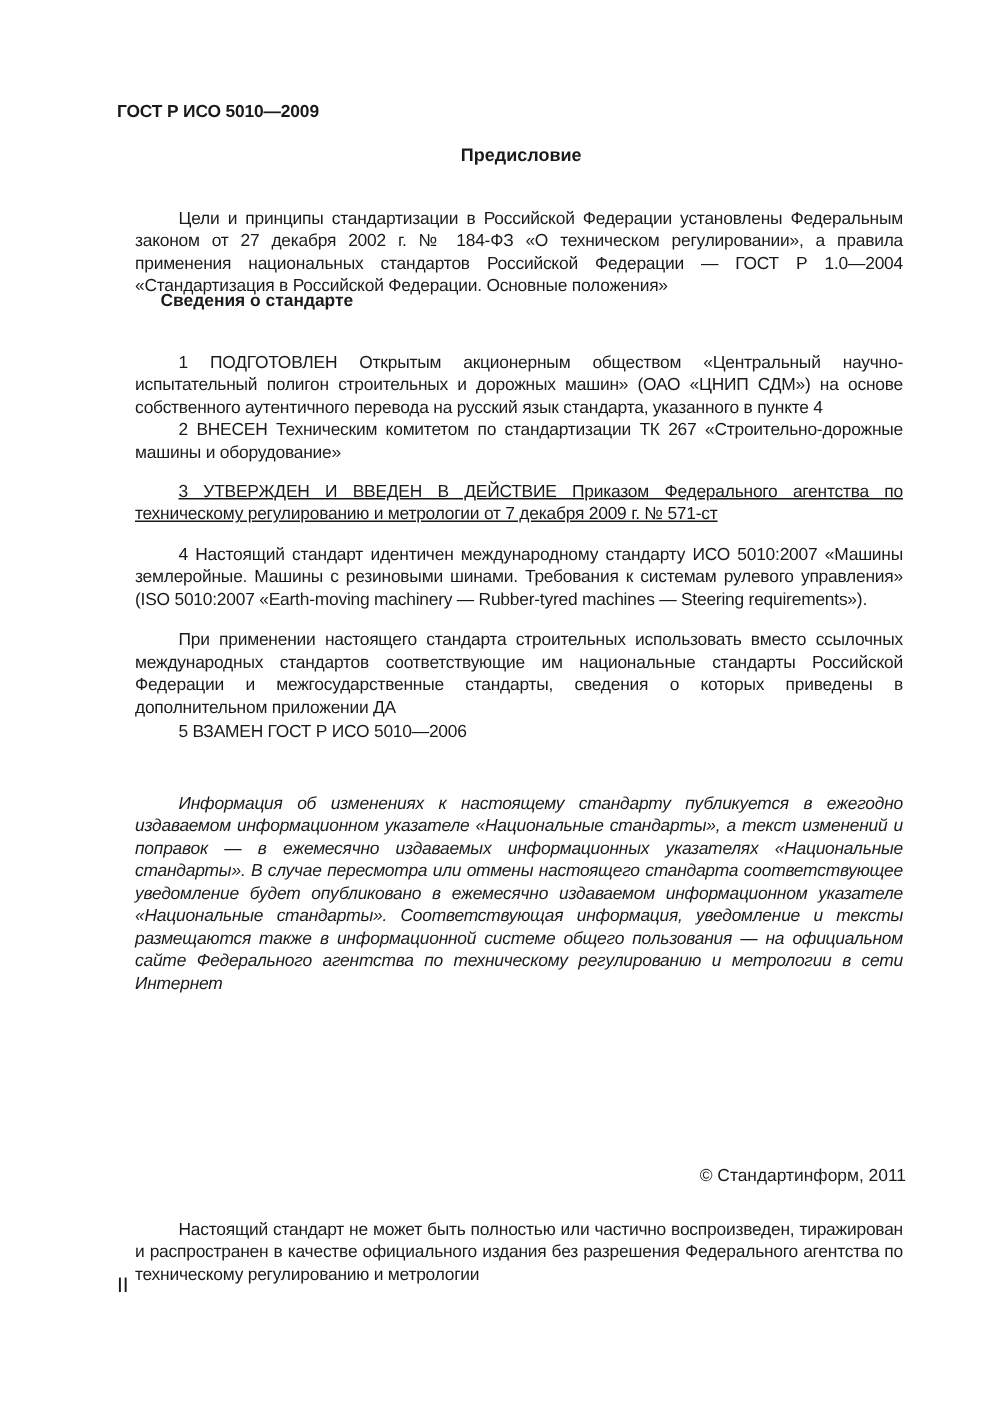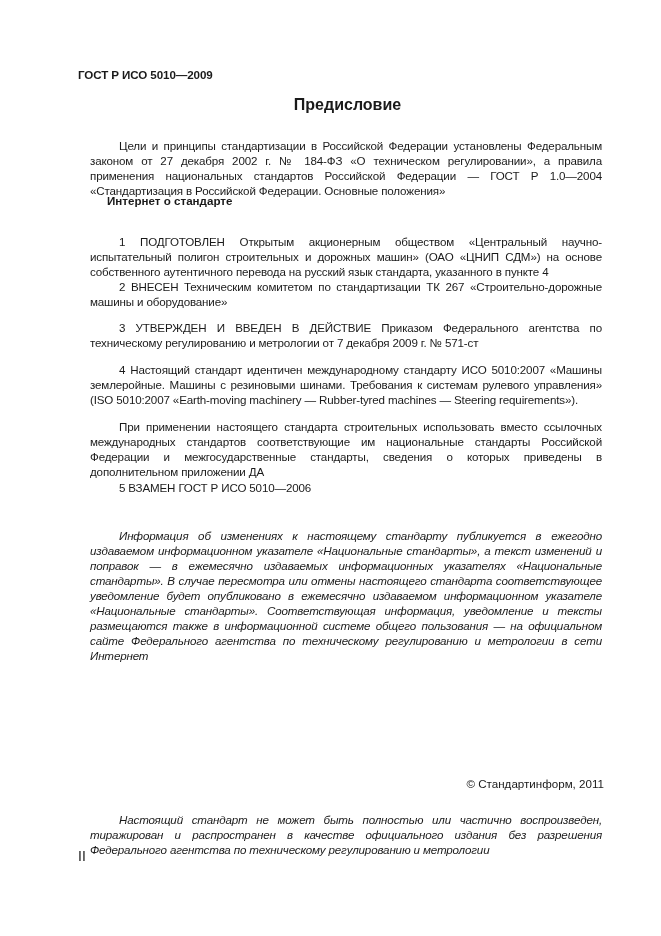--- a/index.html
+++ b/index.html
@@ -41,21 +41,21 @@
       font-size: 11.6px;
       font-weight: bold;
       letter-spacing: -0.1px;
     }
     .title {
       position: absolute;
       left: 0;
       width: 661px;
       top: 96px;
       text-align: center;
-      font-size: 16px;
+      font-size: 12px;
       font-weight: bold;
       padding-left: 34px;
       box-sizing: border-box;
     }
     .subhead {
       position: absolute;
       left: 107px;
       top: 194px;
       font-size: 11.6px;
       font-weight: bold;
@@ -82,48 +82,48 @@
 <div class="page">
 
   <div class="hdr">ГОСТ Р ИСО 5010—2009</div>
 
   <div class="title">Предисловие</div>
 
   <div class="block" style="top:126px;">
     <p>Цели и принципы стандартизации в Российской Федерации установлены Федеральным законом от 27 декабря 2002 г. № 184-ФЗ «О техническом регулировании», а правила применения национальных стандартов Российской Федерации — ГОСТ Р 1.0—2004 «Стандартизация в Российской Федерации. Основные положения»</p>
   </div>
 
-  <div class="subhead">Интернет о стандарте</div>
+  <div class="subhead">Сведения о стандарте</div>
 
   <div class="block" style="top:222px;">
     <p>1 ПОДГОТОВЛЕН Открытым акционерным обществом «Центральный научно-испытательный полигон строительных и дорожных машин» (ОАО «ЦНИП СДМ») на основе собственного аутентичного перевода на русский язык стандарта, указанного в пункте 4</p>
   </div>
 
   <div class="block" style="top:267px;">
     <p>2 ВНЕСЕН Техническим комитетом по стандартизации ТК 267 «Строительно-дорожные машины и оборудование»</p>
   </div>
 
-  <div class="block" style="top:308px;">
+  <div class="block" style="top:308px;text-decoration:underline;">
     <p>3 УТВЕРЖДЕН И ВВЕДЕН В ДЕЙСТВИЕ Приказом Федерального агентства по техническому регулированию и метрологии от 7 декабря 2009 г. № 571-ст</p>
   </div>
 
   <div class="block" style="top:350px;">
     <p>4 Настоящий стандарт идентичен международному стандарту ИСО 5010:2007 «Машины землеройные. Машины с резиновыми шинами. Требования к системам рулевого управления» (ISO 5010:2007 «Earth-moving machinery — Rubber-tyred machines — Steering requirements»).</p>
     <p>При применении настоящего стандарта строительных использовать вместо ссылочных международных стандартов соответствующие им национальные стандарты Российской Федерации и межгосударственные стандарты, сведения о которых приведены в дополнительном приложении ДА</p>
   </div>
 
   <div class="block" style="top:468px;">
     <p>5 ВЗАМЕН ГОСТ Р ИСО 5010—2006</p>
   </div>
 
   <div class="block italic" style="top:516px;">
     <p>Информация об изменениях к настоящему стандарту публикуется в ежегодно издаваемом информационном указателе «Национальные стандарты», а текст изменений и поправок — в ежемесячно издаваемых информационных указателях «Национальные стандарты». В случае пересмотра или отмены настоящего стандарта соответствующее уведомление будет опубликовано в ежемесячно издаваемом информационном указателе «Национальные стандарты». Соответствующая информация, уведомление и тексты размещаются также в информационной системе общего пользования — на официальном сайте Федерального агентства по техническому регулированию и метрологии в сети Интернет</p>
   </div>
 
   <div class="copyright">© Стандартинформ, 2011</div>
 
-  <div class="block" style="top:800px;font-style:italic;">
+  <div class="block" style="top:800px;">
     <p>Настоящий стандарт не может быть полностью или частично воспроизведен, тиражирован и распространен в качестве официального издания без разрешения Федерального агентства по техническому регулированию и метрологии</p>
   </div>
 
   <div class="pagenum">II</div>
 
 </div>
 
 </body></html>

